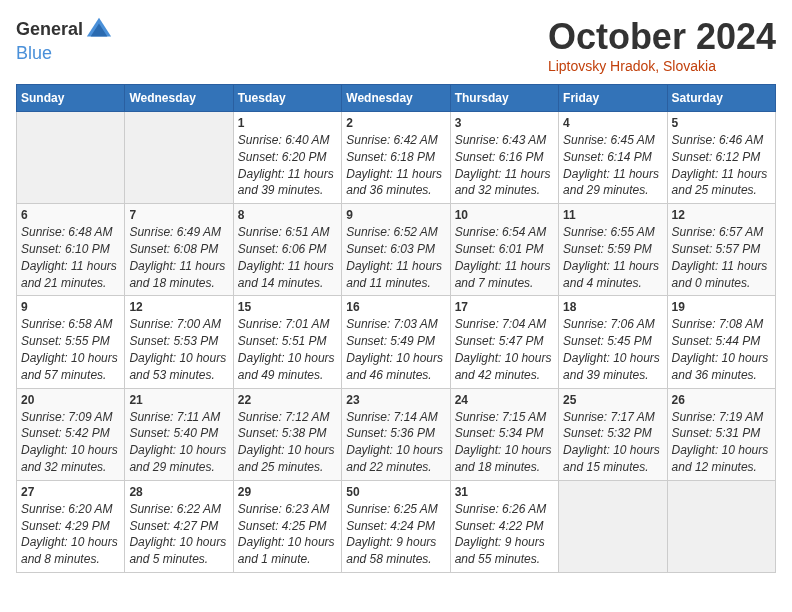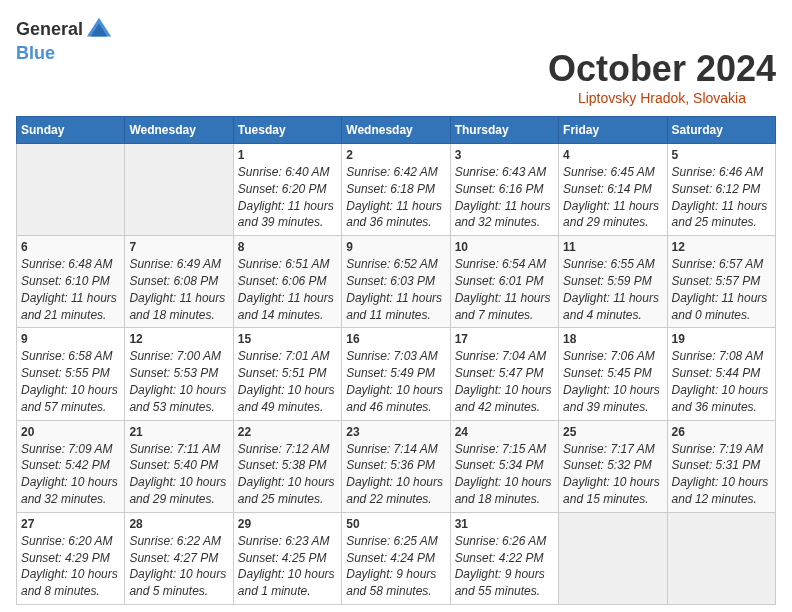--- a/index.html
+++ b/index.html
@@ -22,32 +22,31 @@
       align-items: center;
     }
     .logo-text-general {
       font-size: 18px;
       font-weight: bold;
       color: #333;
       line-height: 1.1;
     }
     .logo-text-blue {
       font-size: 18px;
-      font-weight: bold;
+      font-weight: normal;
       color: #4a90d9;
       line-height: 1.1;
     }
     .logo-icon {
       width: 28px;
       height: 28px;
       margin-left: 2px;
     }
     .title-block {
-      text-align: center;
-      margin-top: 32px;
+      text-align: left;
     }
     .month-title {
       font-size: 36px;
       font-weight: bold;
       color: #333;
     }
     .subtitle {
       font-size: 14px;
       color: #c2410c;
     }

